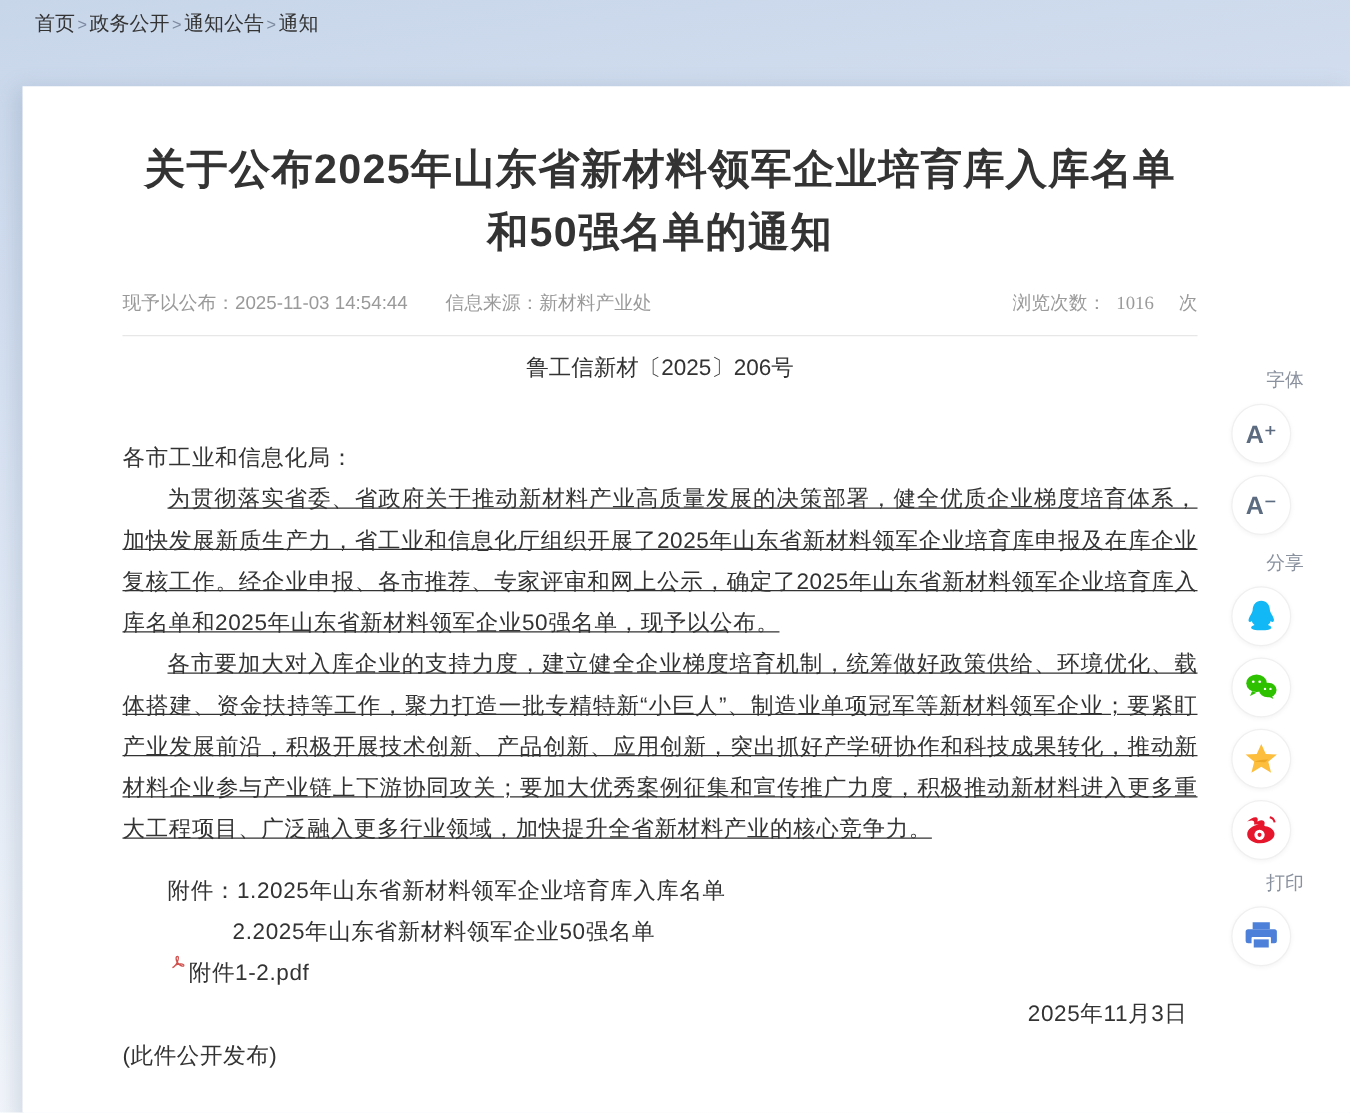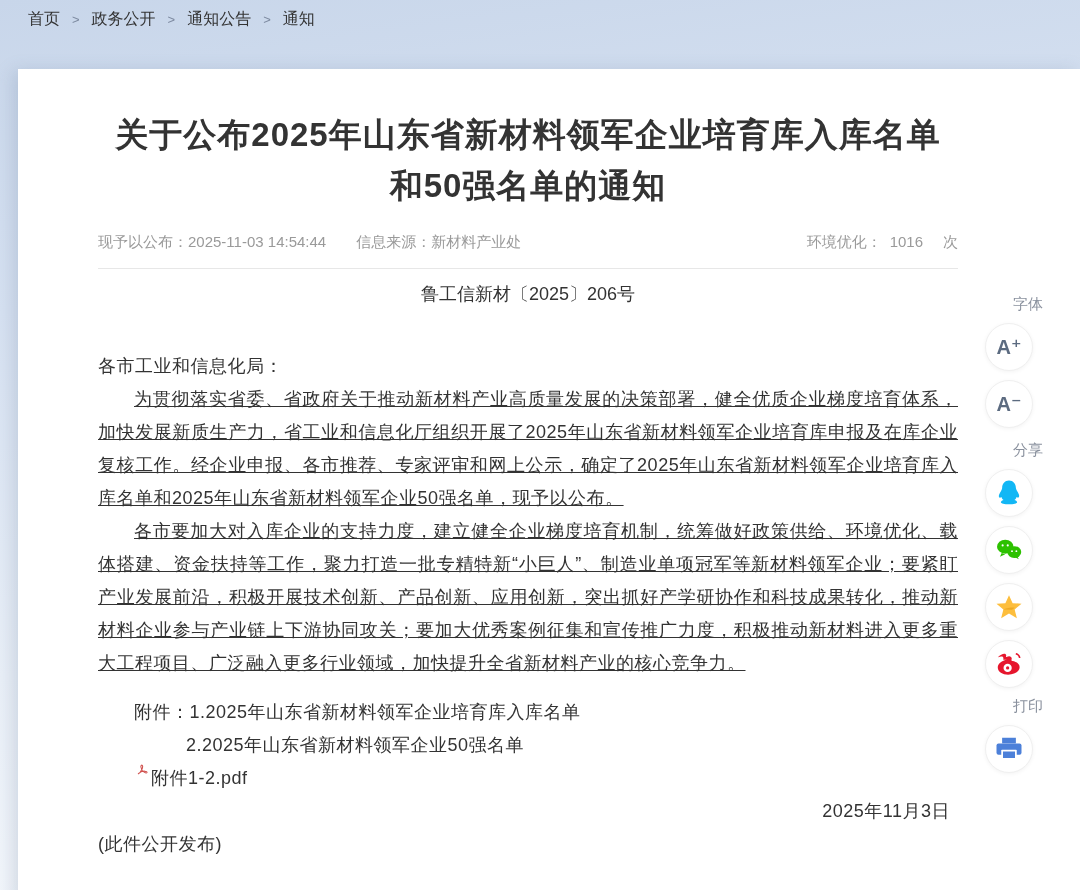--- a/index.html
+++ b/index.html
@@ -4,31 +4,31 @@
 <style>
   html,body{margin:0;padding:0;}
   body{
     position:relative;
     width:1080px;height:890px;overflow:hidden;
     background:linear-gradient(172deg,#c8d6ea 0%,#d6e1f1 30%,#e9eff7 65%,#f8fafd 100%);
     font-family:"Liberation Sans","DejaVu Sans",sans-serif;
     color:#333;
   }
   
-  .breadcrumb{position:absolute;left:28px;top:9px;display:flex;align-items:center;gap:12px;font-size:16px;color:#333;}
+  .breadcrumb{position:absolute;left:28px;top:9px;display:flex;align-items:center;gap:2px;font-size:16px;color:#333;}
   .bc-item{cursor:pointer;}
   .bc-sep{color:#7d8aa0;font-size:13px;}
   
   .card{position:absolute;left:18px;top:69px;width:1062px;height:833px;background:#fff;box-shadow:-5px 2px 16px rgba(96,118,152,0.22);}
   .content{position:absolute;left:80px;top:0;width:860px;}
   .title{margin:40px 0 0;font-size:33px;line-height:51px;font-weight:bold;text-align:center;letter-spacing:1px;color:#333;}
   .t-line{display:block;}
   .meta{display:flex;justify-content:space-between;align-items:center;margin-top:22px;font-size:15px;color:#9a9a9a;}
   .meta .gap{margin-left:26px;}
-  .meta .views{margin:0 20px 0 8px;}
+  .meta .views{margin:0 20px 0 8px;font-family:Liberation Serif, serif;}
   .divider{border:none;border-top:1px solid #e7e7e7;margin:16px 0 0;}
   .docnum{margin-top:13px;text-align:center;font-size:18px;color:#333;}
   .body{margin-top:44px;font-size:18px;line-height:33px;letter-spacing:0.5px;text-align:justify;color:#333;}
   .body p{margin:0;}
   .para{text-indent:2em;text-decoration:underline;}
   .attachments{margin-top:16px;}
   .att-line1{text-indent:2em;}
   .att-line2{padding-left:88px;}
   .att-file{padding-left:38px;cursor:pointer;}
   .pdf-ico{width:14px;height:15px;vertical-align:7px;margin-right:1px;}
@@ -66,21 +66,21 @@
       <span class="t-line">关于公布2025年山东省新材料领军企业培育库入库名单</span>
       <span class="t-line">和50强名单的通知</span>
     </h1>
 
     <div class="meta">
       <div class="meta-left">
         <span>现予以公布：</span><span>2025-11-03 14:54:44</span>
         <span class="gap">信息来源：</span><span>新材料产业处</span>
       </div>
       <div class="meta-right">
-        <span>环境优化：</span><span class="views">1016</span><span>次</span>
+        <span>浏览次数：</span><span class="views">1016</span><span>次</span>
       </div>
     </div>
 
     <hr class="divider">
 
     <div class="docnum">鲁工信新材〔2025〕206号</div>
 
     <div class="body">
       <p class="salutation">各市工业和信息化局：</p>
       <p class="para">为贯彻落实省委、省政府关于推动新材料产业高质量发展的决策部署，健全优质企业梯度培育体系，加快发展新质生产力，省工业和信息化厅组织开展了2025年山东省新材料领军企业培育库申报及在库企业复核工作。经企业申报、各市推荐、专家评审和网上公示，确定了2025年山东省新材料领军企业培育库入库名单和2025年山东省新材料领军企业50强名单，现予以公布。</p>

